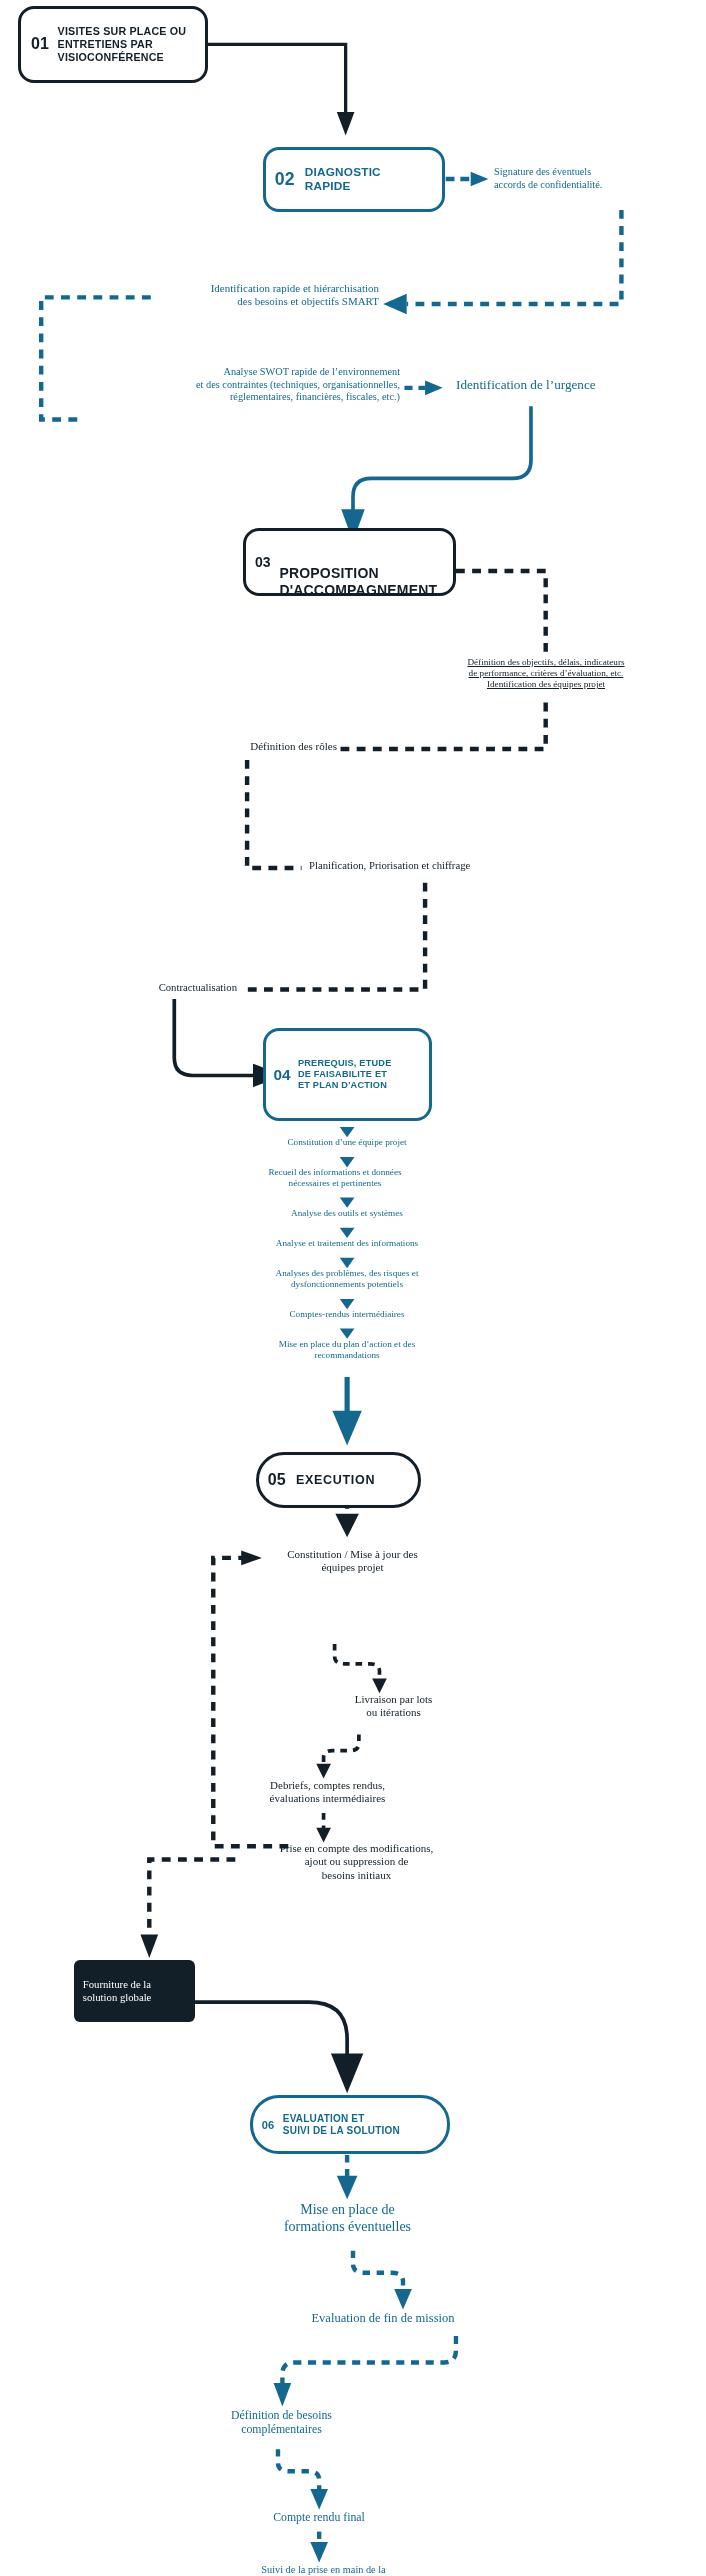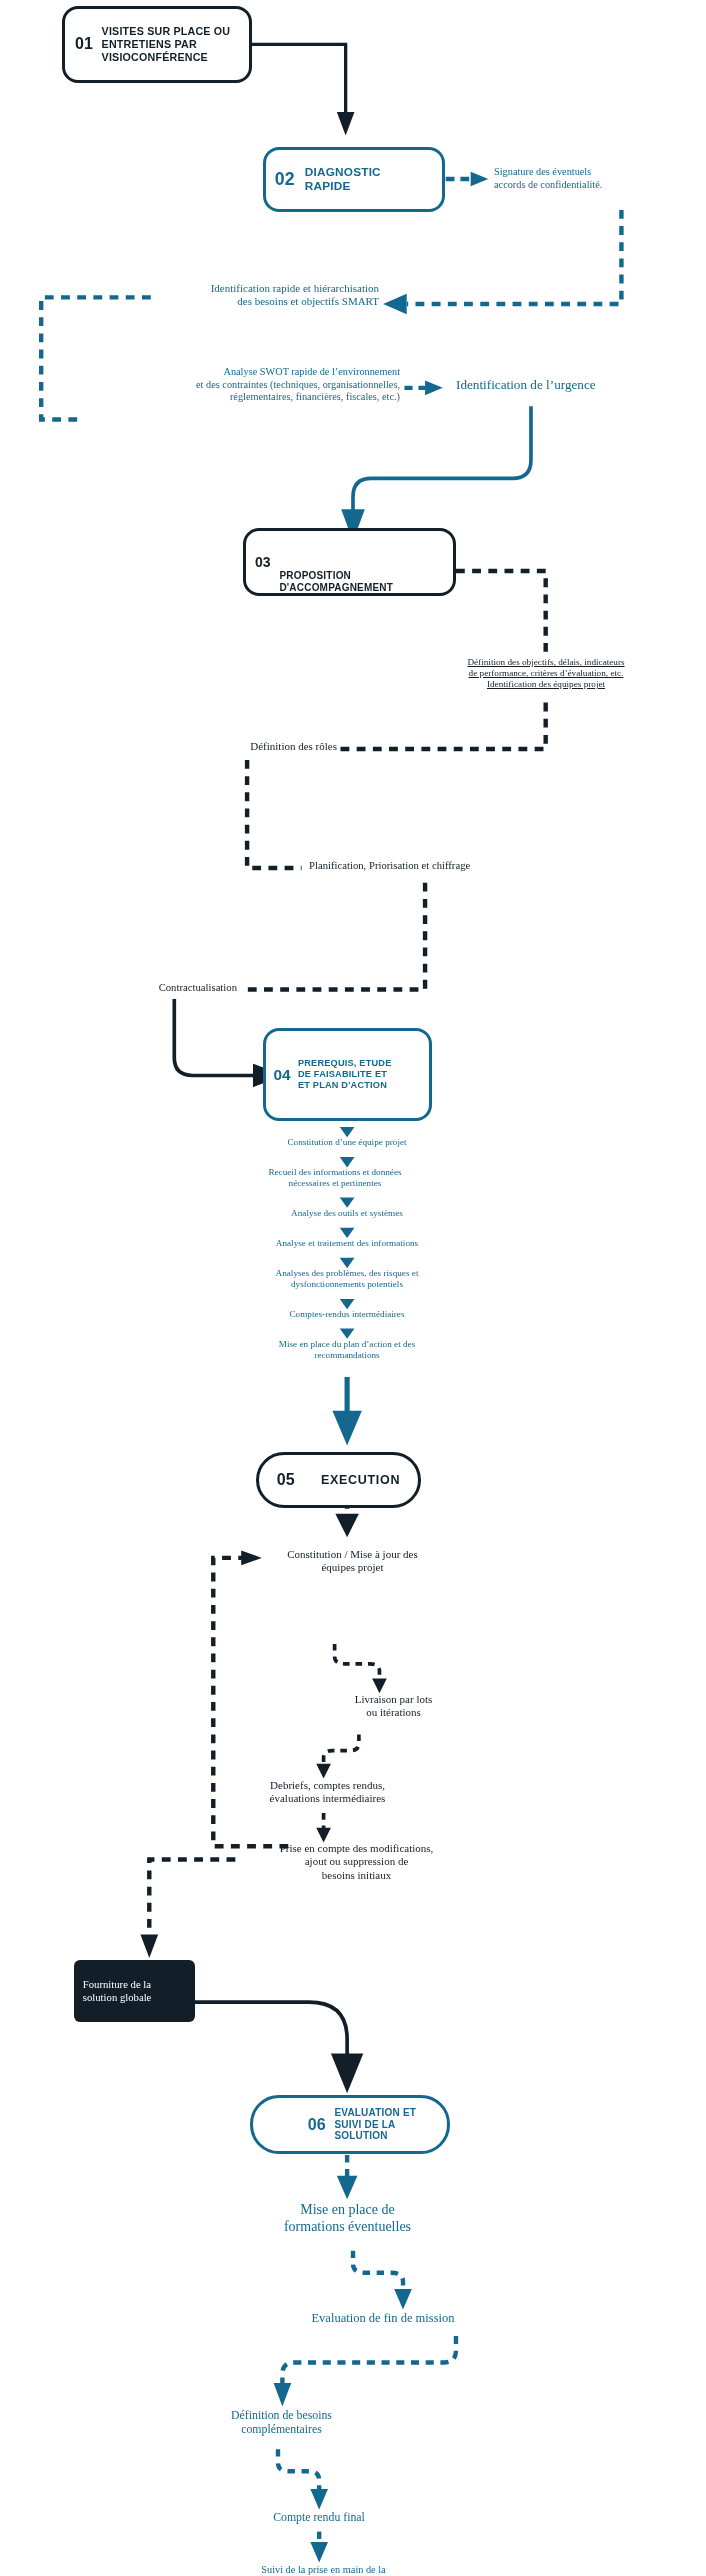--- a/index.html
+++ b/index.html
@@ -168,21 +168,21 @@
       <path d="M378,3330 L378,3348 Q378,3360 392,3360 L420,3360 Q434,3360 434,3372 L434,3386" stroke="#14688F" stroke-width="6" fill="none" stroke-dasharray="10 9"></path>
       <path d="M422,3384 L434,3412 L446,3384 Z" fill="#14688F"></path>
     </g>
 
     <g>
       <path d="M434,3442 L434,3460" stroke="#14688F" stroke-width="6" fill="none" stroke-dasharray="10 9"></path>
       <path d="M422,3456 L434,3484 L446,3456 Z" fill="#14688F"></path>
     </g>
   </svg>
 
-  <div class="node pill dark" style="left:17.7px;top:5.9px;width:190px;height:77px;padding:0 10.3px 0 10.3px;margin-left:44px;">
+  <div class="node pill dark" style="left:17.7px;top:5.9px;width:190px;height:77px;padding:0 10.3px 0 10.3px;">
     <div class="num numdark" style="font-size:16px;margin-right:8.8px;">01</div>
     <div class="ttl ttldark" style="font-size:10.7px;">
       <div>VISITES SUR PLACE OU</div>
       <div>ENTRETIENS PAR</div>
       <div>VISIOCONFÉRENCE</div>
     </div>
   </div>
 
   <div class="node pill blue" style="left:263px;top:147px;width:182px;height:65px;padding:0 8.8px;">
     <div class="num numblue" style="font-size:17.7px;margin-right:10.3px;">02</div>
@@ -207,21 +207,21 @@
     <div>et des contraintes (techniques, organisationnelles,</div>
     <div>réglementaires, financières, fiscales, etc.)</div>
   </div>
 
   <div class="lbl blue l" style="left:456px;top:377px;width:243px;font-size:13.2px;">
     <div>Identification de l’urgence</div>
   </div>
 
   <div class="node pill dark" style="left:243px;top:528px;width:213px;height:68px;padding:0 9px;">
     <div class="num numdark" style="font-size:14px;margin-right:8.8px;">03</div>
-    <div class="ttl ttldark" style="font-size:10px;margin-top:40px;">
+    <div class="ttl ttldark" style="font-size:14px;margin-top:40px;">
       <div>PROPOSITION</div>
       <div>D'ACCOMPAGNEMENT</div>
     </div>
   </div>
 
   <div class="lbl dk c" style="left:412px;top:657px;width:268px;font-size:9.2px;text-decoration:underline;">
     <div>Définition des objectifs, délais, indicateurs</div>
     <div>de performance, critères d’évaluation, etc.</div>
     <div>Identification des équipes projet</div>
   </div>
@@ -265,21 +265,21 @@
     <div>dysfonctionnements potentiels</div>
   </div>
   <div class="lbl blue c" style="left:200px;top:1309px;width:294px;font-size:9.2px;">
     <div>Comptes-rendus intermédiaires</div>
   </div>
   <div class="lbl blue c" style="left:200px;top:1339px;width:294px;font-size:9.2px;">
     <div>Mise en place du plan d’action et des</div>
     <div>recommandations</div>
   </div>
 
-  <div class="node pill dark" style="left:256px;top:1452px;width:165px;height:56px;padding:0 8.8px;justify-content:center;border-radius:28px;gap:16px;">
+  <div class="node pill dark" style="left:256px;top:1452px;width:165px;height:56px;padding:0 8.8px;border-radius:28px;">
     <div class="num numdark" style="font-size:16px;margin-right:10.3px;">05</div>
     <div class="ttl ttldark" style="font-size:12.5px;letter-spacing:0.7px;">
       <div>EXECUTION</div>
     </div>
   </div>
 
   <div class="lbl dk c" style="left:246px;top:1548px;width:213px;font-size:11px;">
     <div>Constitution / Mise à jour des</div>
     <div>équipes projet</div>
   </div>
@@ -301,21 +301,21 @@
   </div>
 
   <div class="darkbox" style="left:74px;top:1960px;width:103px;height:62px;padding:0 8.8px;font-size:10.7px;">
     <div>
       <div>Fourniture de la</div>
       <div>solution globale</div>
     </div>
   </div>
 
   <div class="node pill blue" style="left:250px;top:2095px;width:200px;height:59px;padding:0 8.8px;border-radius:29px;">
-    <div class="num numblue" style="font-size:16px;margin-right:8.8px;margin-left:46px;">06</div>
+    <div class="num numblue" style="font-size:11px;margin-right:8.8px;">06</div>
     <div class="ttl ttlblue" style="font-size:10px;">
       <div>EVALUATION ET</div>
       <div>SUIVI DE LA SOLUTION</div>
     </div>
   </div>
 
   <div class="lbl blue c" style="left:237px;top:2201px;width:221px;font-size:14px;">
     <div>Mise en place de</div>
     <div>formations éventuelles</div>
   </div>

